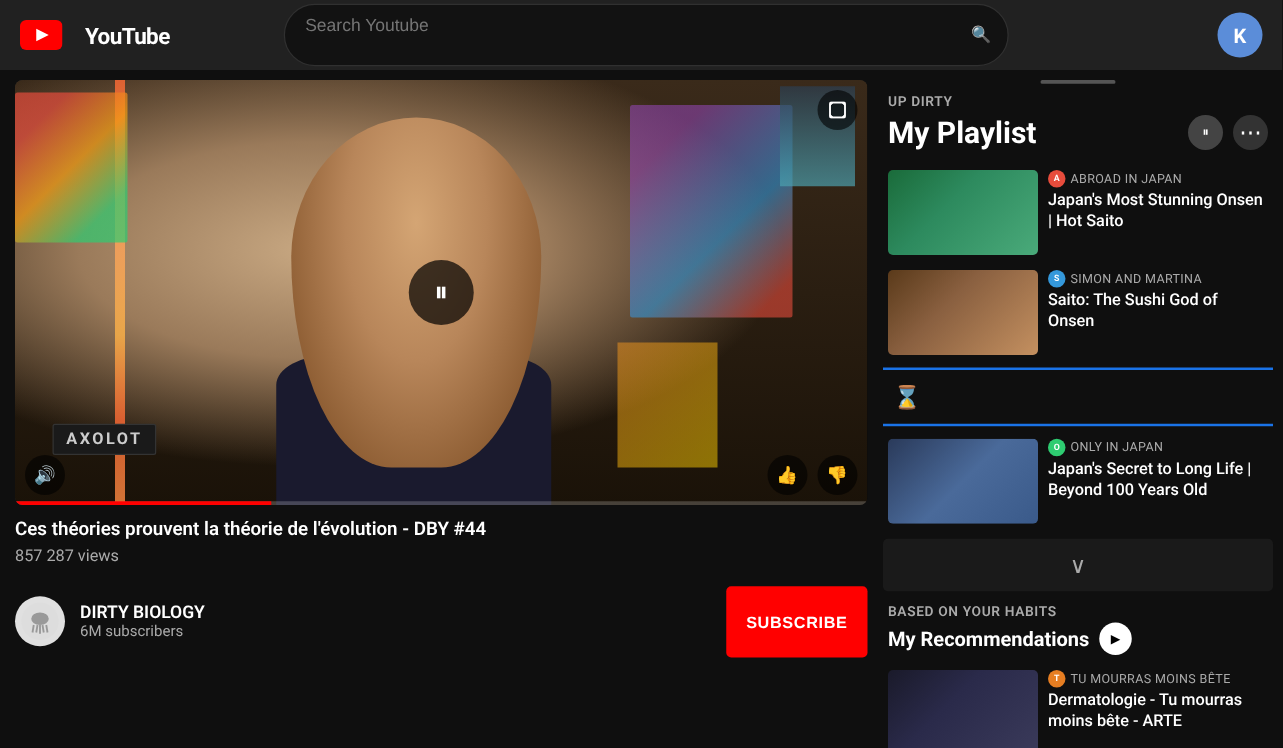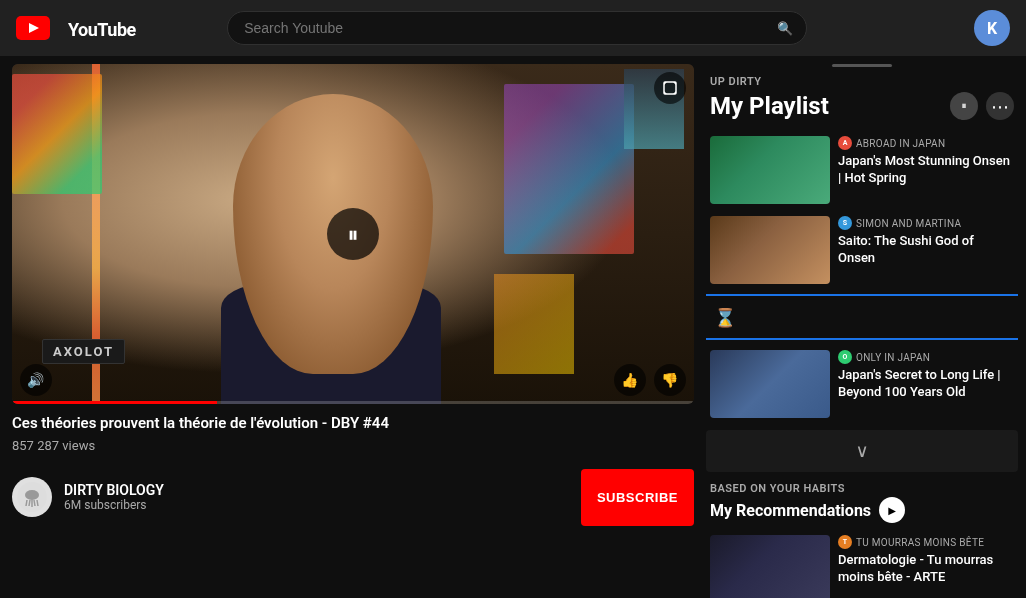--- a/index.html
+++ b/index.html
@@ -43,21 +43,21 @@
     .search-bar {
       flex: 1;
       max-width: 580px;
       margin: 0 auto;
     }
     .search-bar input {
       width: 100%;
       background: #121212;
       border: 1px solid #303030;
       border-radius: 40px;
-      padding: 8px 48px 8px 16px;
+      padding: 8px 48px 24px 16px;
       color: #aaa;
       font-size: 14px;
       outline: none;
     }
     .search-input-wrap {
       position: relative;
     }
     .avatar-btn {
       width: 36px;
       height: 36px;
@@ -661,21 +661,21 @@
 
     <div class="playlist-item">
       <div class="playlist-thumb">
         <div class="playlist-thumb-bg" style="background: linear-gradient(135deg, #1a6b3a 0%, #2d8a5e 40%, #4aaa7a 100%); width:100%;height:100%;"></div>
       </div>
       <div class="playlist-item-info">
         <div class="playlist-channel-badge">
           <div class="channel-dot">A</div>
           <span class="playlist-channel-name">ABROAD IN JAPAN</span>
         </div>
-        <div class="playlist-video-title">Japan's Most Stunning Onsen | Hot Spring</div>
+        <div class="playlist-video-title">Japan's Most Stunning Onsen | Hot Saito</div>
       </div>
     </div>
 
     <div class="playlist-item">
       <div class="playlist-thumb">
         <div class="playlist-thumb-bg" style="background: linear-gradient(135deg, #5a3a1a 0%, #8a6040 40%, #c49060 100%); width:100%;height:100%;"></div>
       </div>
       <div class="playlist-item-info">
         <div class="playlist-channel-badge">
           <div class="channel-dot blue">S</div>

